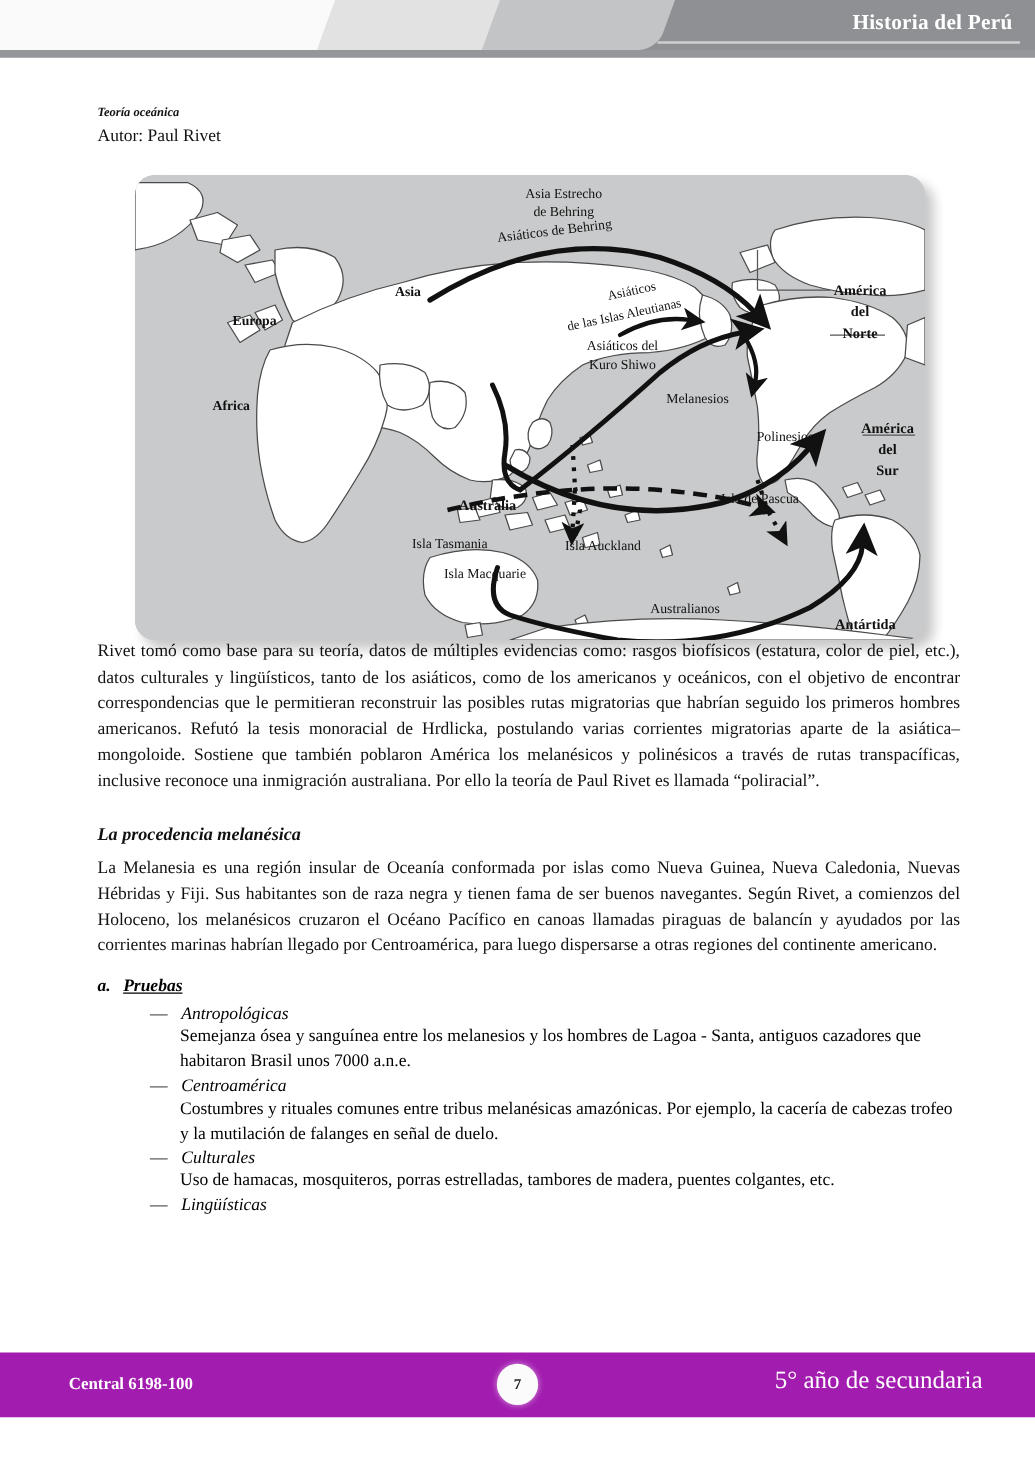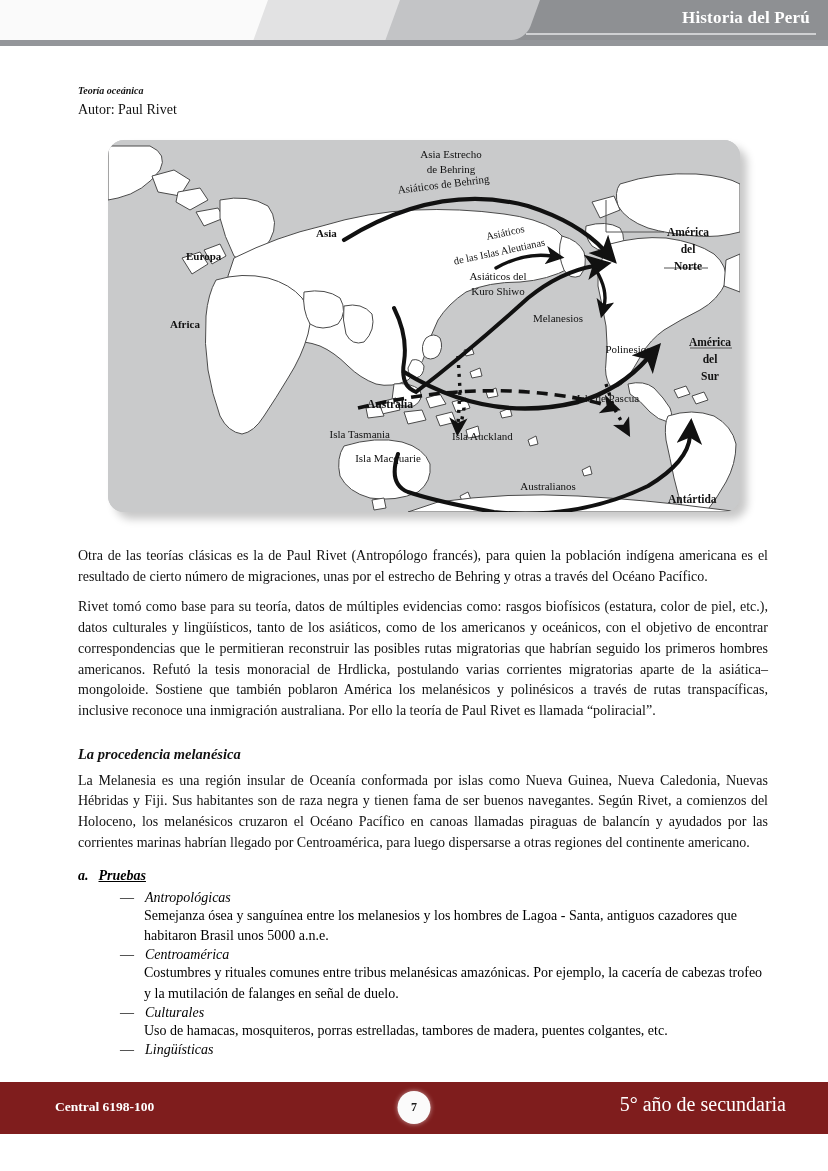--- a/index.html
+++ b/index.html
@@ -148,21 +148,21 @@
     font-size: 14px;
     line-height: 1.45;
     text-align: left;
   }
 
   
   .footer {
     position: absolute;
     left: 0; bottom: 0;
     width: 828px; height: 52px;
-    background: #7f1d1d;
+    background: #a21caf;
   }
   .ft-left {
     position: absolute;
     left: 55px; top: 17px;
     color: #ffffff;
     font-weight: bold;
     font-size: 13.5px;
   }
   .ft-right {
     position: absolute;
@@ -404,39 +404,38 @@
             <text class="mlbl" x="282" y="298" font-size="11" text-anchor="end">Isla Tasmania</text>
             <text class="mlbl" x="344" y="300" font-size="11">Isla Auckland</text>
             <text class="mlbl" x="280" y="322" font-size="11" text-anchor="middle">Isla Macquarie</text>
             <text class="mlbl" x="440" y="350" font-size="11" text-anchor="middle">Australianos</text>
             <text class="mlbl mlbl-bold" x="560" y="363" font-size="11.5">Antártida</text>
           </g>
         </svg>
       </div>
     </div>
 
-    <p class="body" style="margin-top:34px">Otra de las teorías clásicas es la de Paul Rivet (Antropólogo francés), para quien la población indígena americana es el resultado de cierto número de migraciones, unas por el estrecho de Behring y otras a través del Océano Pacífico.</p>
     <p class="body">Rivet tomó como base para su teoría, datos de múltiples evidencias como: rasgos biofísicos (estatura, color de piel, etc.), datos culturales y lingüísticos, tanto de los asiáticos, como de los americanos y oceánicos, con el objetivo de encontrar correspondencias que le permitieran reconstruir las posibles rutas migratorias que habrían seguido los primeros hombres americanos. Refutó la tesis monoracial de Hrdlicka, postulando varias corrientes migratorias aparte de la asiática–mongoloide. Sostiene que también poblaron América los melanésicos y polinésicos a través de rutas transpacíficas, inclusive reconoce una inmigración australiana. Por ello la teoría de Paul Rivet es llamada “poliracial”.</p>
 
     <div style="height:14px"></div>
     <div class="sub-title">La procedencia melanésica</div>
     <p class="body">La Melanesia es una región insular de Oceanía conformada por islas como Nueva Guinea, Nueva Caledonia, Nuevas Hébridas y Fiji. Sus habitantes son de raza negra y tienen fama de ser buenos navegantes. Según Rivet, a comienzos del Holoceno, los melanésicos cruzaron el Océano Pacífico en canoas llamadas piraguas de balancín y ayudados por las corrientes marinas habrían llegado por Centroamérica, para luego dispersarse a otras regiones del continente americano.</p>
 
     <div class="list-block">
       <div class="li-a">
         <span class="marker">a.</span>
         <span class="lbl">Pruebas</span>
       </div>
 
       <div class="dash-item">
         <div class="dash-row">
           <span class="dash">—</span>
           <span class="term">Antropológicas</span>
         </div>
-        <div class="dash-desc">Semejanza ósea y sanguínea entre los melanesios y los hombres de Lagoa - Santa, antiguos cazadores que habitaron Brasil unos 5000 a.n.e.</div>
+        <div class="dash-desc">Semejanza ósea y sanguínea entre los melanesios y los hombres de Lagoa - Santa, antiguos cazadores que habitaron Brasil unos 7000 a.n.e.</div>
       </div>
 
       <div class="dash-item">
         <div class="dash-row">
           <span class="dash">—</span>
           <span class="term">Centroamérica</span>
         </div>
         <div class="dash-desc">Costumbres y rituales comunes entre tribus melanésicas amazónicas. Por ejemplo, la cacería de cabezas trofeo y la mutilación de falanges en señal de duelo.</div>
       </div>
 

